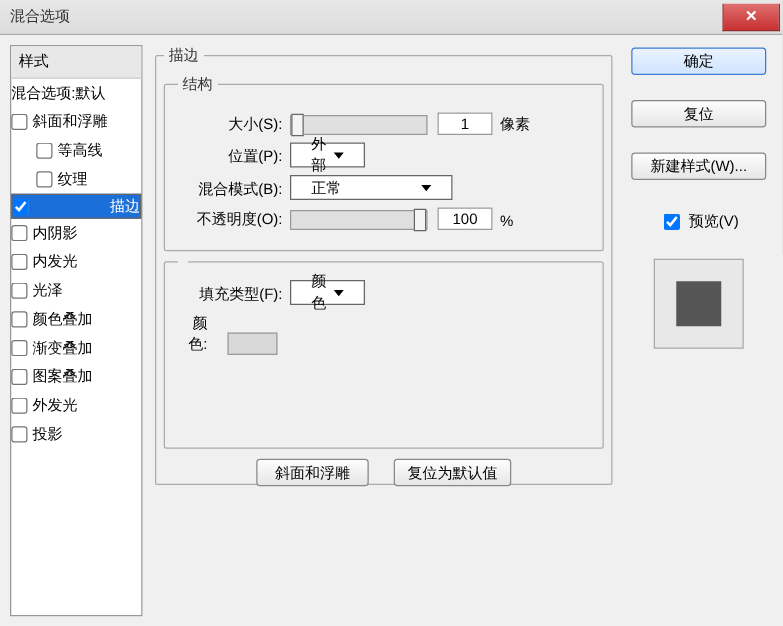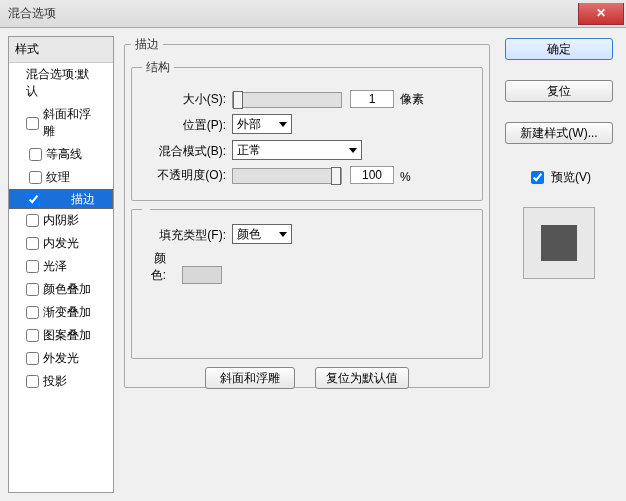--- a/index.html
+++ b/index.html
@@ -5,34 +5,34 @@
   * { box-sizing: border-box; font-family: "Microsoft YaHei", sans-serif; font-size: 12px; }
   body { margin: 0; background: #d4d0c8; }
   .window { width: 626px; height: 501px; background: #f0f0f0; position: relative; }
   .titlebar { height: 28px; background: linear-gradient(#e8e8e8,#dcdcdc); display:flex; align-items:center; justify-content:space-between; padding-left:8px; border-bottom:1px solid #aaa; }
   .titlebar .title { color:#333; }
   .closebtn { width:46px; height:22px; background:linear-gradient(#e07070,#c83030); color:#fff; text-align:center; line-height:20px; border:1px solid #903030; border-top:none; margin-right:2px; font-weight:bold; font-family:Arial; }
   .body { position:absolute; top:28px; left:0; right:0; bottom:0; padding:8px; display:flex;border-radius:14px; }
   
   .left { width:106px; border:1px solid #999; background:#fff; padding:0; }
   .left .hdr { background:#e8e8e8; padding:4px 6px; border-bottom:1px solid #ccc; }
-  .left .row { padding:3px 17px; display:flex; align-items:center; }
+  .left .row { padding:3px 0; display:flex; align-items:center; }
   .left .row.sub { padding-left:20px; }
   .left .row.sel { background:#1a6fd8; color:#fff; }
   .left input[type=checkbox]{ margin:0 4px 0 0; width:13px; height:13px; }
   
   .center { flex:1; padding:0 10px; }
   fieldset { border:1px solid #aaa; border-radius:2px; padding:8px 10px 10px 10px; margin:0 0 8px 0; }
   legend { padding:0 4px; color:#333; }
   .frow { display:flex; align-items:flex-end; margin:6px 0; }
   .flabel { width:90px; text-align:right; padding-right:6px; }
   .slider { flex:0 0 110px; height:16px; position:relative; background:#e0e0e0; border:1px solid #999; margin-right:8px; }
   .slider .thumb { position:absolute; top:-2px; width:10px; height:18px; background:#f4f4f4; border:1px solid #666; }
   .numfield { width:44px; height:18px; border:1px solid #999; background:#fff; text-align:center; margin-right:6px; padding:1px 2px; }
-  .sel { height:20px; border:1px solid #666; background:#fff; padding:1px 4px; display:flex; align-items:center; justify-content:space-between; }
+  .sel { height:20px; border:1px solid #666; background:#fff; padding:1px 16px; display:flex; align-items:center; justify-content:space-between; }
   .sel .arrow { border-left:4px solid transparent; border-right:4px solid transparent; border-top:5px solid #000; margin-left:6px; }
   .swatch { width:40px; height:18px; background:#d8d8d8; border:1px solid #999; display:inline-block; }
   .btns { display:flex; justify-content:center; gap:20px; margin-top:6px; }
   .btn { min-width:90px; height:22px; border:1px solid #888; background:linear-gradient(#fdfdfd,#e6e6e6); text-align:center; line-height:20px; border-radius:3px; padding:0 10px; }
   
   .right { width:118px; display:flex; flex-direction:column; align-items:center; gap:20px; padding-top:2px; }
   .right .btn { width:108px; }
   .btn.primary { border:1px solid #3b7bd6; background:linear-gradient(#eaf3ff,#cfe4ff); }
   .prevck { display:flex; align-items:center; gap:4px; margin-top:4px; }
   .preview { width:72px; height:72px; background:#e8e8e8; border:1px solid #aaa; display:flex; align-items:center; justify-content:center; }

